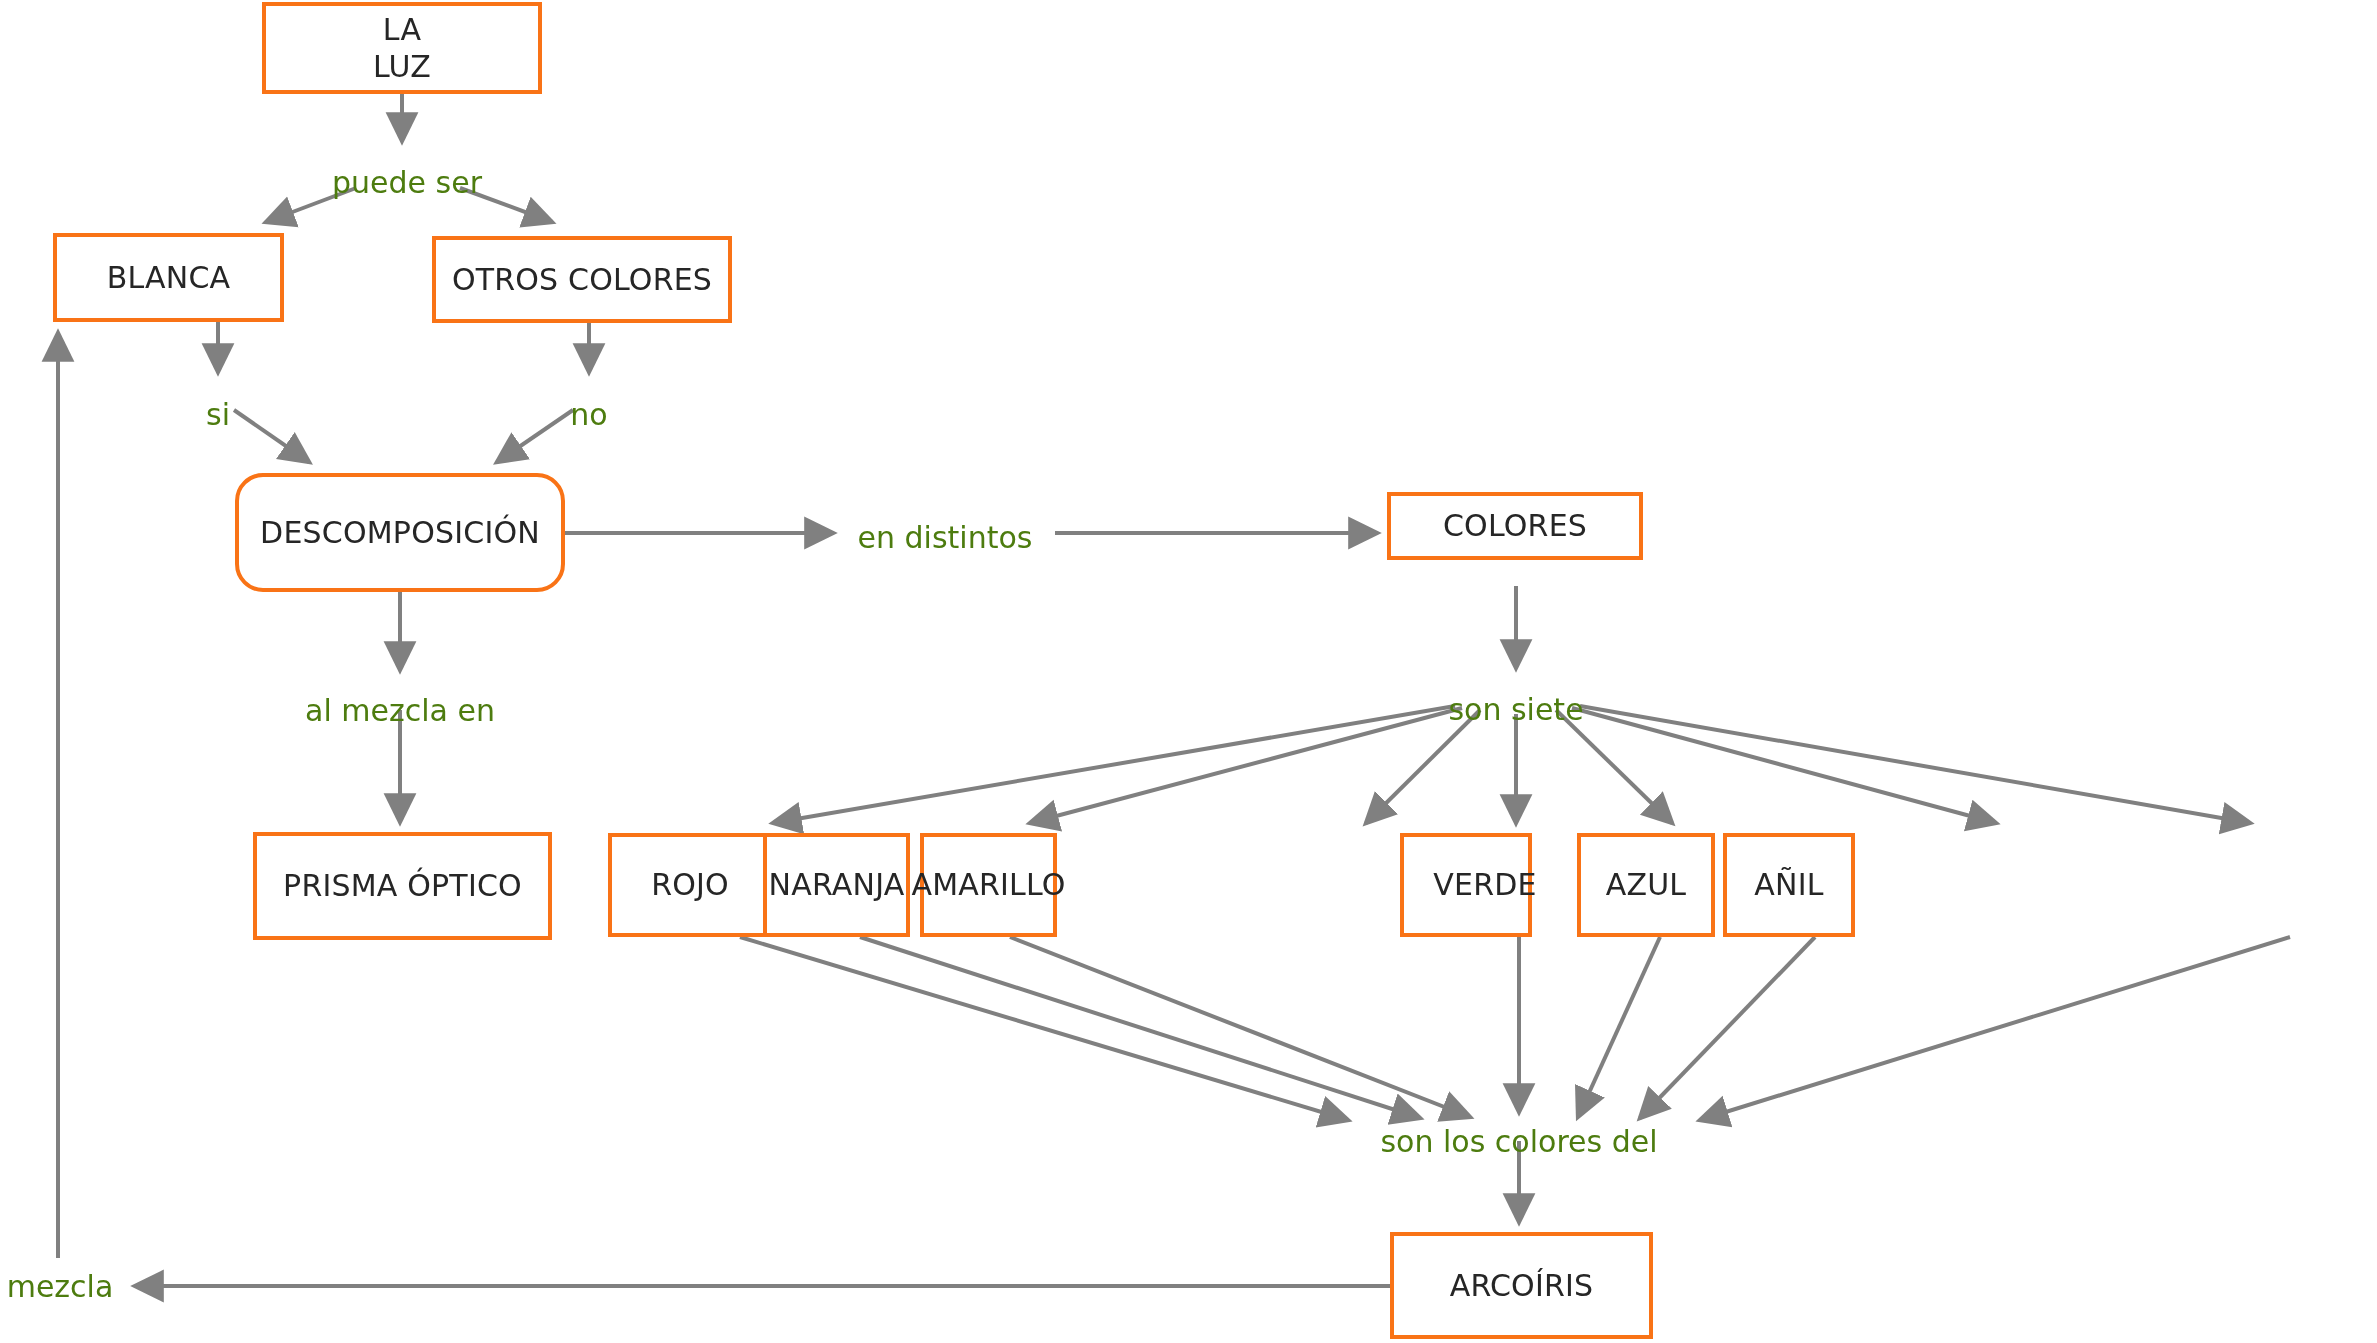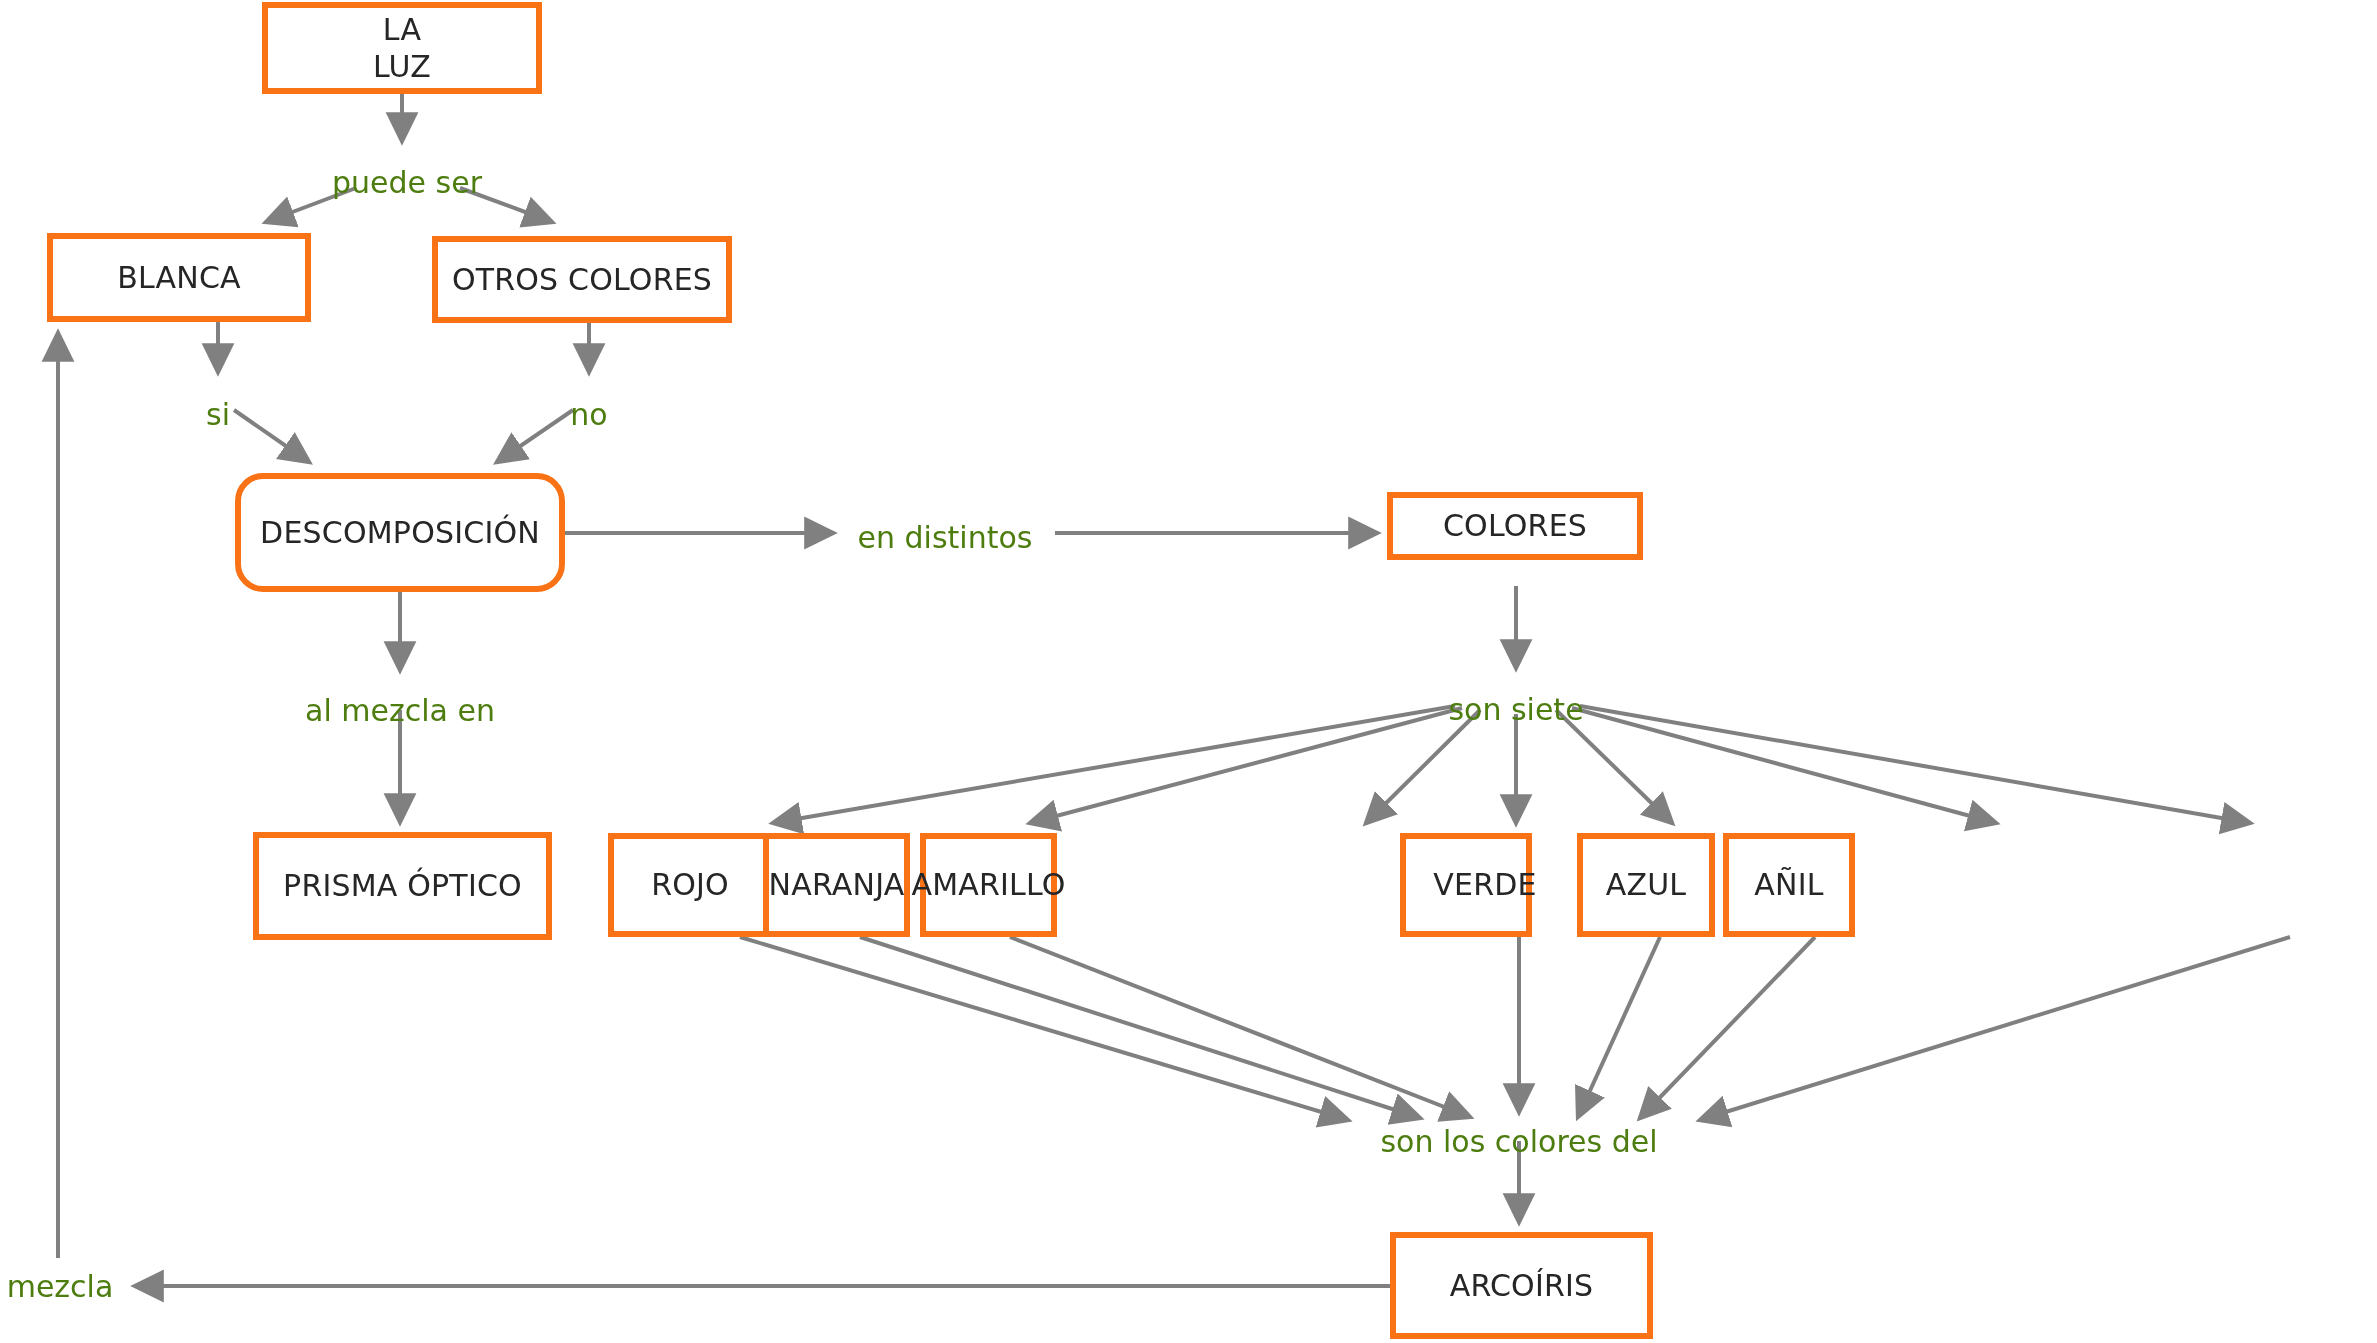--- a/index.html
+++ b/index.html
@@ -6,21 +6,21 @@
   html,body{margin:0;padding:0;background:#ffffff;}
   body{
     font-family:"DejaVu Sans","Liberation Sans",sans-serif;
     width:2377px;height:1343px;position:relative;overflow:hidden;
   }
   #stage{position:absolute;left:0;top:0;width:2377px;height:1343px;}
   svg.edges{position:absolute;left:0;top:0;width:2377px;height:1343px;pointer-events:none;}
   .node{
     position:absolute;
     box-sizing:border-box;
-    border:6px solid #f97316;
+    border:4px solid #f97316;
     background:#ffffff;
     display:flex;align-items:center;justify-content:center;
     color:#262626;
     font-size:30px;
     line-height:1.25;
     text-align:center;
     white-space:pre-line;
     letter-spacing:.2px;
   }
   .linklabel{
@@ -89,21 +89,21 @@
 
       <path d="M1390,1286 L135,1286"></path>
 
       <path d="M58,1258 L58,333"></path>
     </g>
   </svg>
 
   <div class="node" style="left:262px;top:2px;width:280px;height:92px;">LA
 LUZ</div>
 
-  <div class="node" style="left:47px;top:233px;width:264px;height:89px;">BLANCA</div>
+  <div class="node" style="left:53px;top:233px;width:231px;height:89px;">BLANCA</div>
 
   <div class="node" style="left:432px;top:236px;width:300px;height:87px;">OTROS COLORES</div>
 
   <div class="node" style="left:235px;top:473px;width:330px;height:119px;border-radius:28px;">DESCOMPOSICIÓN</div>
 
   <div class="node" style="left:1387px;top:492px;width:256px;height:68px;">COLORES</div>
 
   <div class="node" style="left:253px;top:832px;width:299px;height:108px;">PRISMA ÓPTICO</div>
 
   <div class="node" style="left:608px;top:833px;width:164px;height:104px;">ROJO</div>

